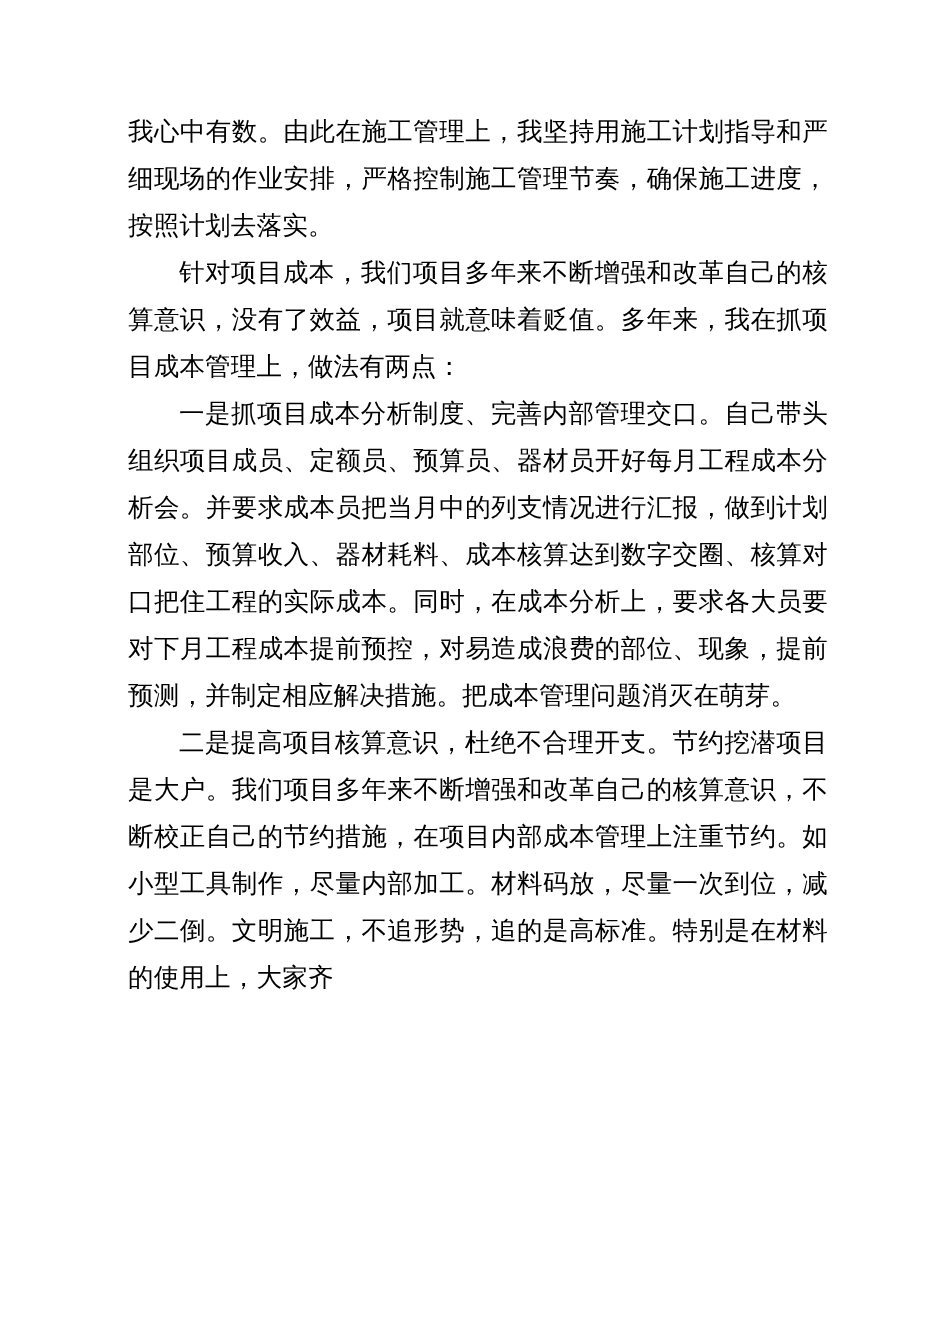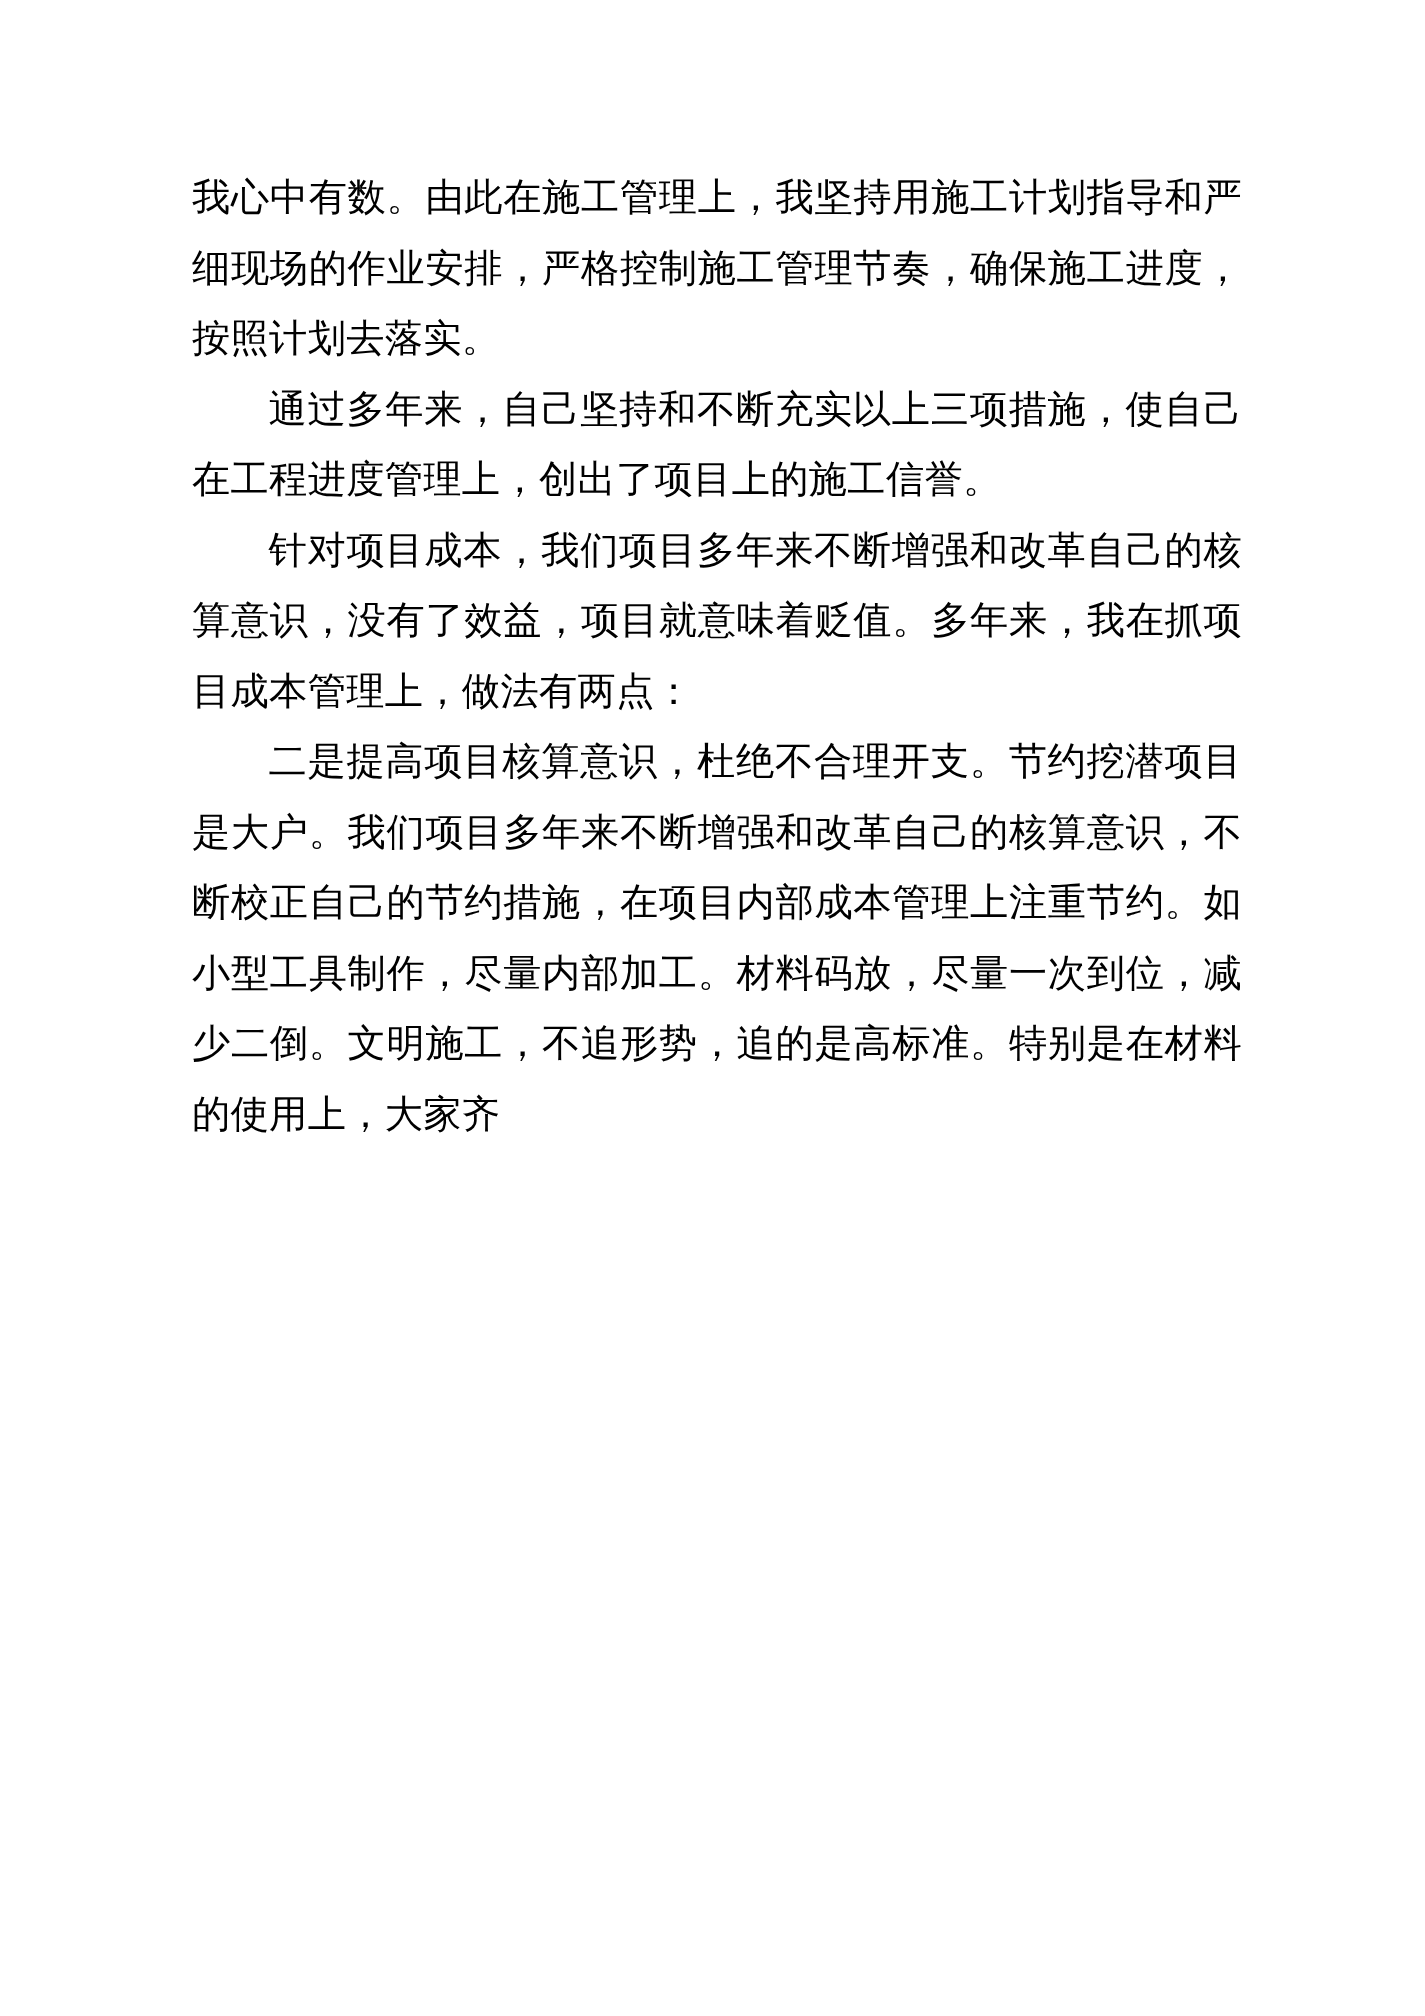--- a/index.html
+++ b/index.html
@@ -43,18 +43,18 @@
     font-family: "Liberation Serif", "DejaVu Serif", serif;
     letter-spacing: 1px;
   }
 </style>
 </head>
 <body>
 
 <div class="page">
   <div class="content">
     <p class="para">我心中有数。由此在施工管理上，我坚持用施工计划指导和严细现场的作业安排，严格控制施工管理节奏，确保施工进度，按照计划去落实。</p>
-    <p class="para indent">通过多年来，自己坚持和不断充实以上三项措施，使自己在工程进度管理上，创出了项目上的施工信誉。</p>
     <p class="para indent">针对项目成本，我们项目多年来不断增强和改革自己的核算意识，没有了效益，项目就意味着贬值。多年来，我在抓项目成本管理上，做法有两点：</p>
+    <p class="para indent">一是抓项目成本分析制度、完善内部管理交口。自己带头组织项目成员、定额员、预算员、器材员开好每月工程成本分析会。并要求成本员把当月中的列支情况进行汇报，做到计划部位、预算收入、器材耗料、成本核算达到数字交圈、核算对口把住工程的实际成本。同时，在成本分析上，要求各大员要对下月工程成本提前预控，对易造成浪费的部位、现象，提前预测，并制定相应解决措施。把成本管理问题消灭在萌芽。</p>
     <p class="para indent">二是提高项目核算意识，杜绝不合理开支。节约挖潜项目是大户。我们项目多年来不断增强和改革自己的核算意识，不断校正自己的节约措施，在项目内部成本管理上注重节约。如小型工具制作，尽量内部加工。材料码放，尽量一次到位，减少二倒。文明施工，不追形势，追的是高标准。特别是在材料的使用上，大家齐</p>
   </div>
   <div class="footer">第 3 页 共 11 页</div>
 </div>
 
 </body></html>

